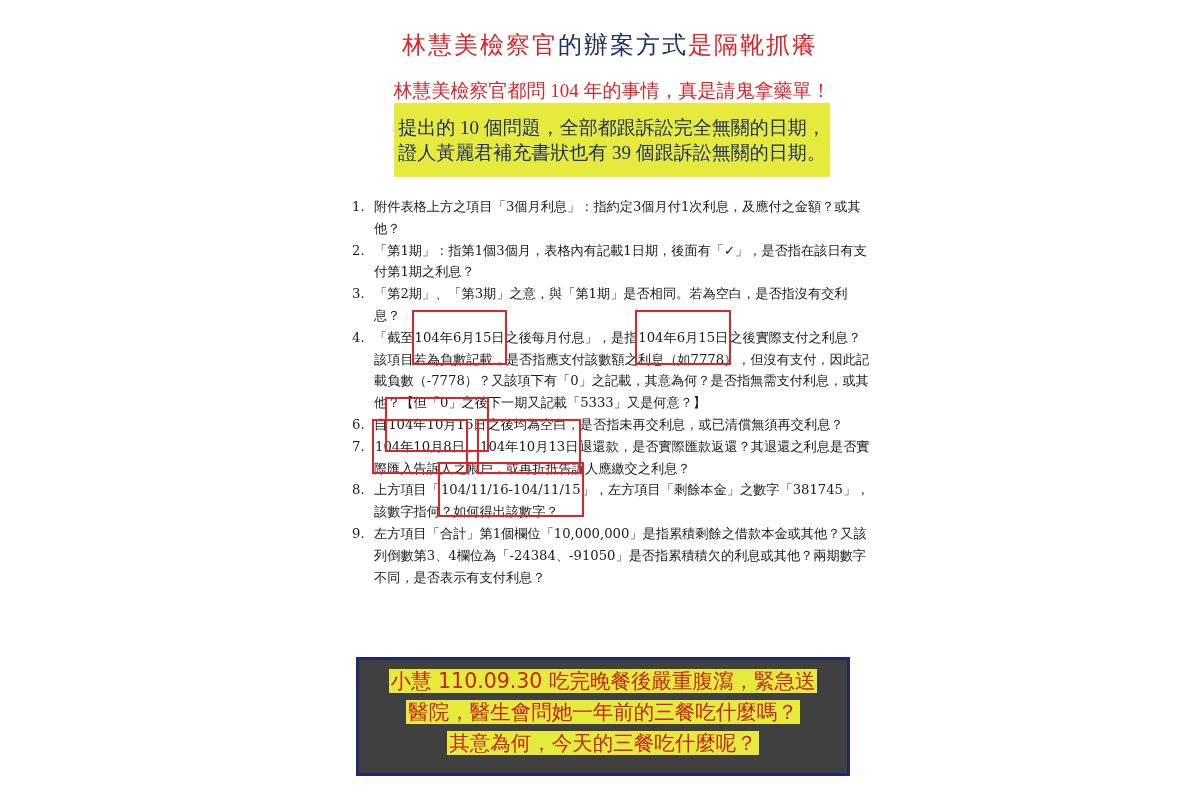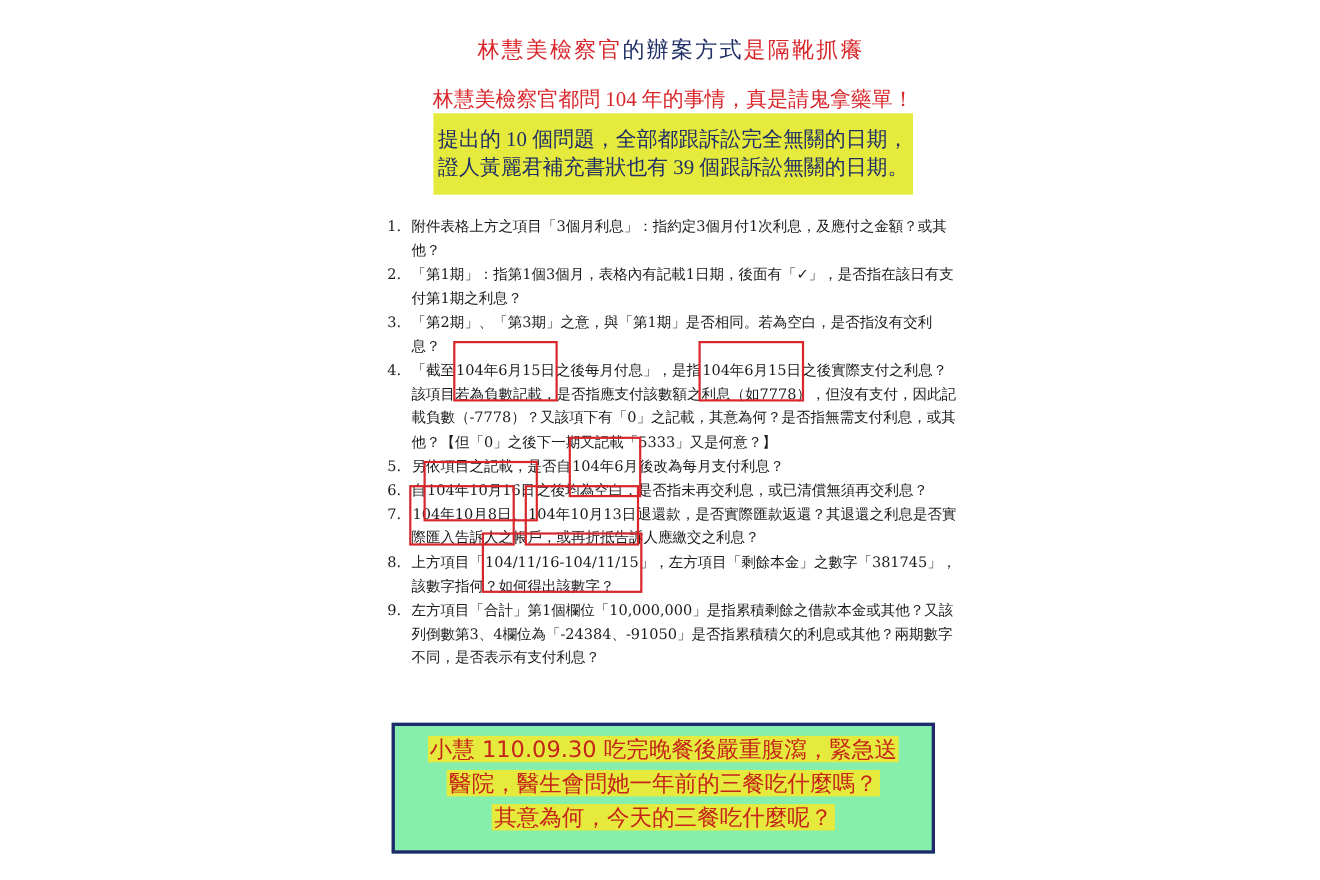--- a/index.html
+++ b/index.html
@@ -3,41 +3,41 @@
 <meta charset="utf-8">
 <style>
   html, body { margin: 0; padding: 0; }
   body {
     width: 1200px; height: 800px; background: #ffffff; position: relative; overflow: hidden;
     font-family: "DejaVu Serif", "Liberation Serif", serif;
   }
   .page { position: absolute; left: 340px; top: 0; width: 540px; height: 800px; background: #fff; }
   .title {
     position: absolute; left: 0; top: 28px; width: 540px; text-align: center;
-    font-family: "DejaVu Sans", sans-serif; font-size: 20px; letter-spacing: 2px; line-height: 34px;
+    font-family: "DejaVu Sans", sans-serif; font-size: 24px; letter-spacing: 2px; line-height: 34px;
   }
   .red { color: #d8262b; }
   .navy { color: #1f2f66; }
   .intro {
     position: absolute; left: 22px; top: 78px; width: 500px; text-align: center;
     font-family: "Liberation Serif", serif; font-size: 19px; line-height: 25px;
   }
   .intro .line { display: block; white-space: nowrap; }
   .hl { background: #e6ea3c; }
   .intro .hl-block { background: #e6ea3c; display: inline-block; padding: 12px 4px; }
   .questions {
     position: absolute; left: 12px; top: 196px; width: 520px;
     font-family: "DejaVu Serif", serif; font-size: 13.2px; line-height: 21.8px; color: #1a1a1a;
   }
   .q { display: block; padding-left: 22px; text-indent: -22px; margin: 0; }
   .q .num { display: inline-block; width: 22px; text-indent: 0; }
   .box { outline: 2.5px solid #d8262b; outline-offset: 0px; padding: 18px 1px; }
   .bottom-box {
     position: absolute; left: 16px; top: 657px; width: 488px; height: 113px;
-    border: 3px solid #1f2a6e; background: #86efac;
+    border: 3px solid #1f2a6e; background: #404040;
   }
   .bottom-text {
     position: absolute; left: 0; top: 6px; width: 100%; text-align: center;
     font-family: "DejaVu Sans", sans-serif; font-size: 20.5px; line-height: 31px; color: #c4241a;
   }
   .bottom-text .hl { padding: 0 2px; }
 </style>
 </head>
 <body>
 
@@ -50,21 +50,20 @@
   <div class="intro">
     <span class="line red">林慧美檢察官都問 104 年的事情，真是請鬼拿藥單！</span>
     <span class="line"><span class="hl-block navy"><span>提出的 10 個問題，全部都跟訴訟完全無關的日期，</span><br><span>證人黃麗君補充書狀也有 39 個跟訴訟無關的日期。</span></span></span>
   </div>
 
   <div class="questions">
     <p class="q"><span class="num">1.</span><span>附件表格上方之項目「3個月利息」：指約定3個月付1次利息，及應付之金額？或其他？</span></p>
     <p class="q"><span class="num">2.</span><span>「第1期」：指第1個3個月，表格內有記載1日期，後面有「✓」，是否指在該日有支付第1期之利息？</span></p>
     <p class="q"><span class="num">3.</span><span>「第2期」、「第3期」之意，與「第1期」是否相同。若為空白，是否指沒有交利息？</span></p>
     <p class="q"><span class="num">4.</span><span>「截至</span><span class="box">104年6月15日</span><span>之後每月付息」，是指</span><span class="box">104年6月15日</span><span>之後實際支付之利息？該項目若為負數記載，是否指應支付該數額之利息（如7778），但沒有支付，因此記載負數（-7778）？又該項下有「0」之記載，其意為何？是否指無需支付利息，或其他？【但「0」之後下一期又記載「5333」又是何意？】</span></p>
-    <p class="q"><span class="num">5.</span><span>另依項目之記載，是否自</span><span class="box">104年6月</span><span>後改為每月支付利息？</span></p>
     <p class="q"><span class="num">6.</span><span>自</span><span class="box">104年10月16日</span><span>之後均為空白，是否指未再交利息，或已清償無須再交利息？</span></p>
     <p class="q"><span class="num">7.</span><span class="box">104年10月8日</span><span>、</span><span class="box">104年10月13日</span><span>退還款，是否實際匯款返還？其退還之利息是否實際匯入告訴人之帳戶，或再折抵告訴人應繳交之利息？</span></p>
     <p class="q"><span class="num">8.</span><span>上方項目「</span><span class="box">104/11/16-104/11/15</span><span>」，左方項目「剩餘本金」之數字「381745」，該數字指何？如何得出該數字？</span></p>
     <p class="q"><span class="num">9.</span><span>左方項目「合計」第1個欄位「10,000,000」是指累積剩餘之借款本金或其他？又該列倒數第3、4欄位為「-24384、-91050」是否指累積積欠的利息或其他？兩期數字不同，是否表示有支付利息？</span></p>
   </div>
 
   <div class="bottom-box">
     <div class="bottom-text">
       <span class="hl">小慧 110.09.30 吃完晚餐後嚴重腹瀉，緊急送</span><br>
       <span class="hl">醫院，醫生會問她一年前的三餐吃什麼嗎？</span><br>

